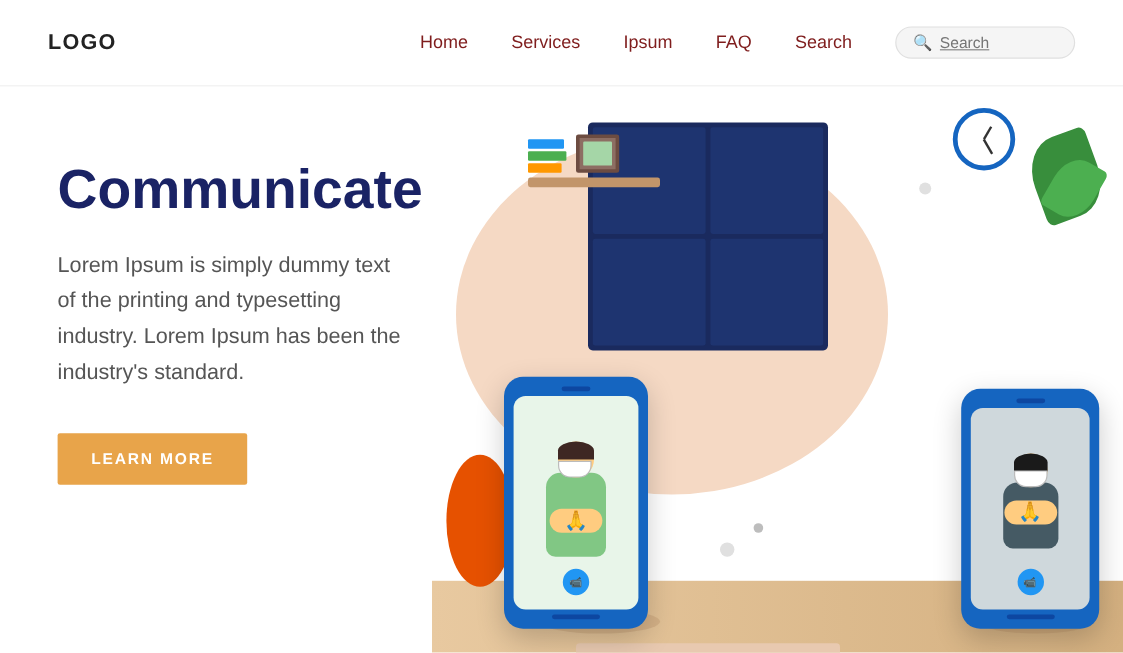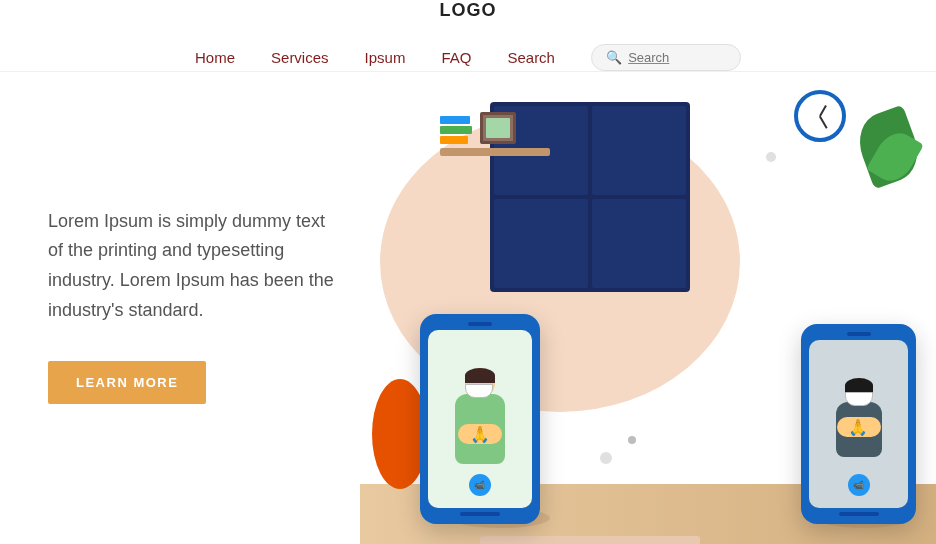--- a/index.html
+++ b/index.html
@@ -13,21 +13,20 @@
     }
 
     
     header {
       display: flex;
       align-items: center;
       justify-content: space-between;
       padding: 0 40px;
       height: 72px;
       border-bottom: 1px solid #f0f0f0;
-      flex-direction: column;
     }
     .logo {
       font-weight: 900;
       font-size: 18px;
       color: #222;
       letter-spacing: 1px;
     }
     nav {
       display: flex;
       align-items: center;
@@ -499,21 +498,21 @@
       <span class="search-icon-svg">🔍</span>
       <input class="search-input" type="text" placeholder="Search" style="">
     </div>
   </nav>
 </header>
 
 <main>
 
   <div class="left-content">
     <h1 class="headline">
-      <br>
+      <span>Communicate</span><br>
     </h1>
     <p class="description">Lorem Ipsum is simply dummy text of the printing and typesetting industry. Lorem Ipsum has been the industry's standard.</p>
     <button class="learn-more-btn">LEARN MORE</button>
   </div>
 
   <div class="illustration">
 
     <div class="bg-circle"></div>
 
     <div class="pillow"></div>

